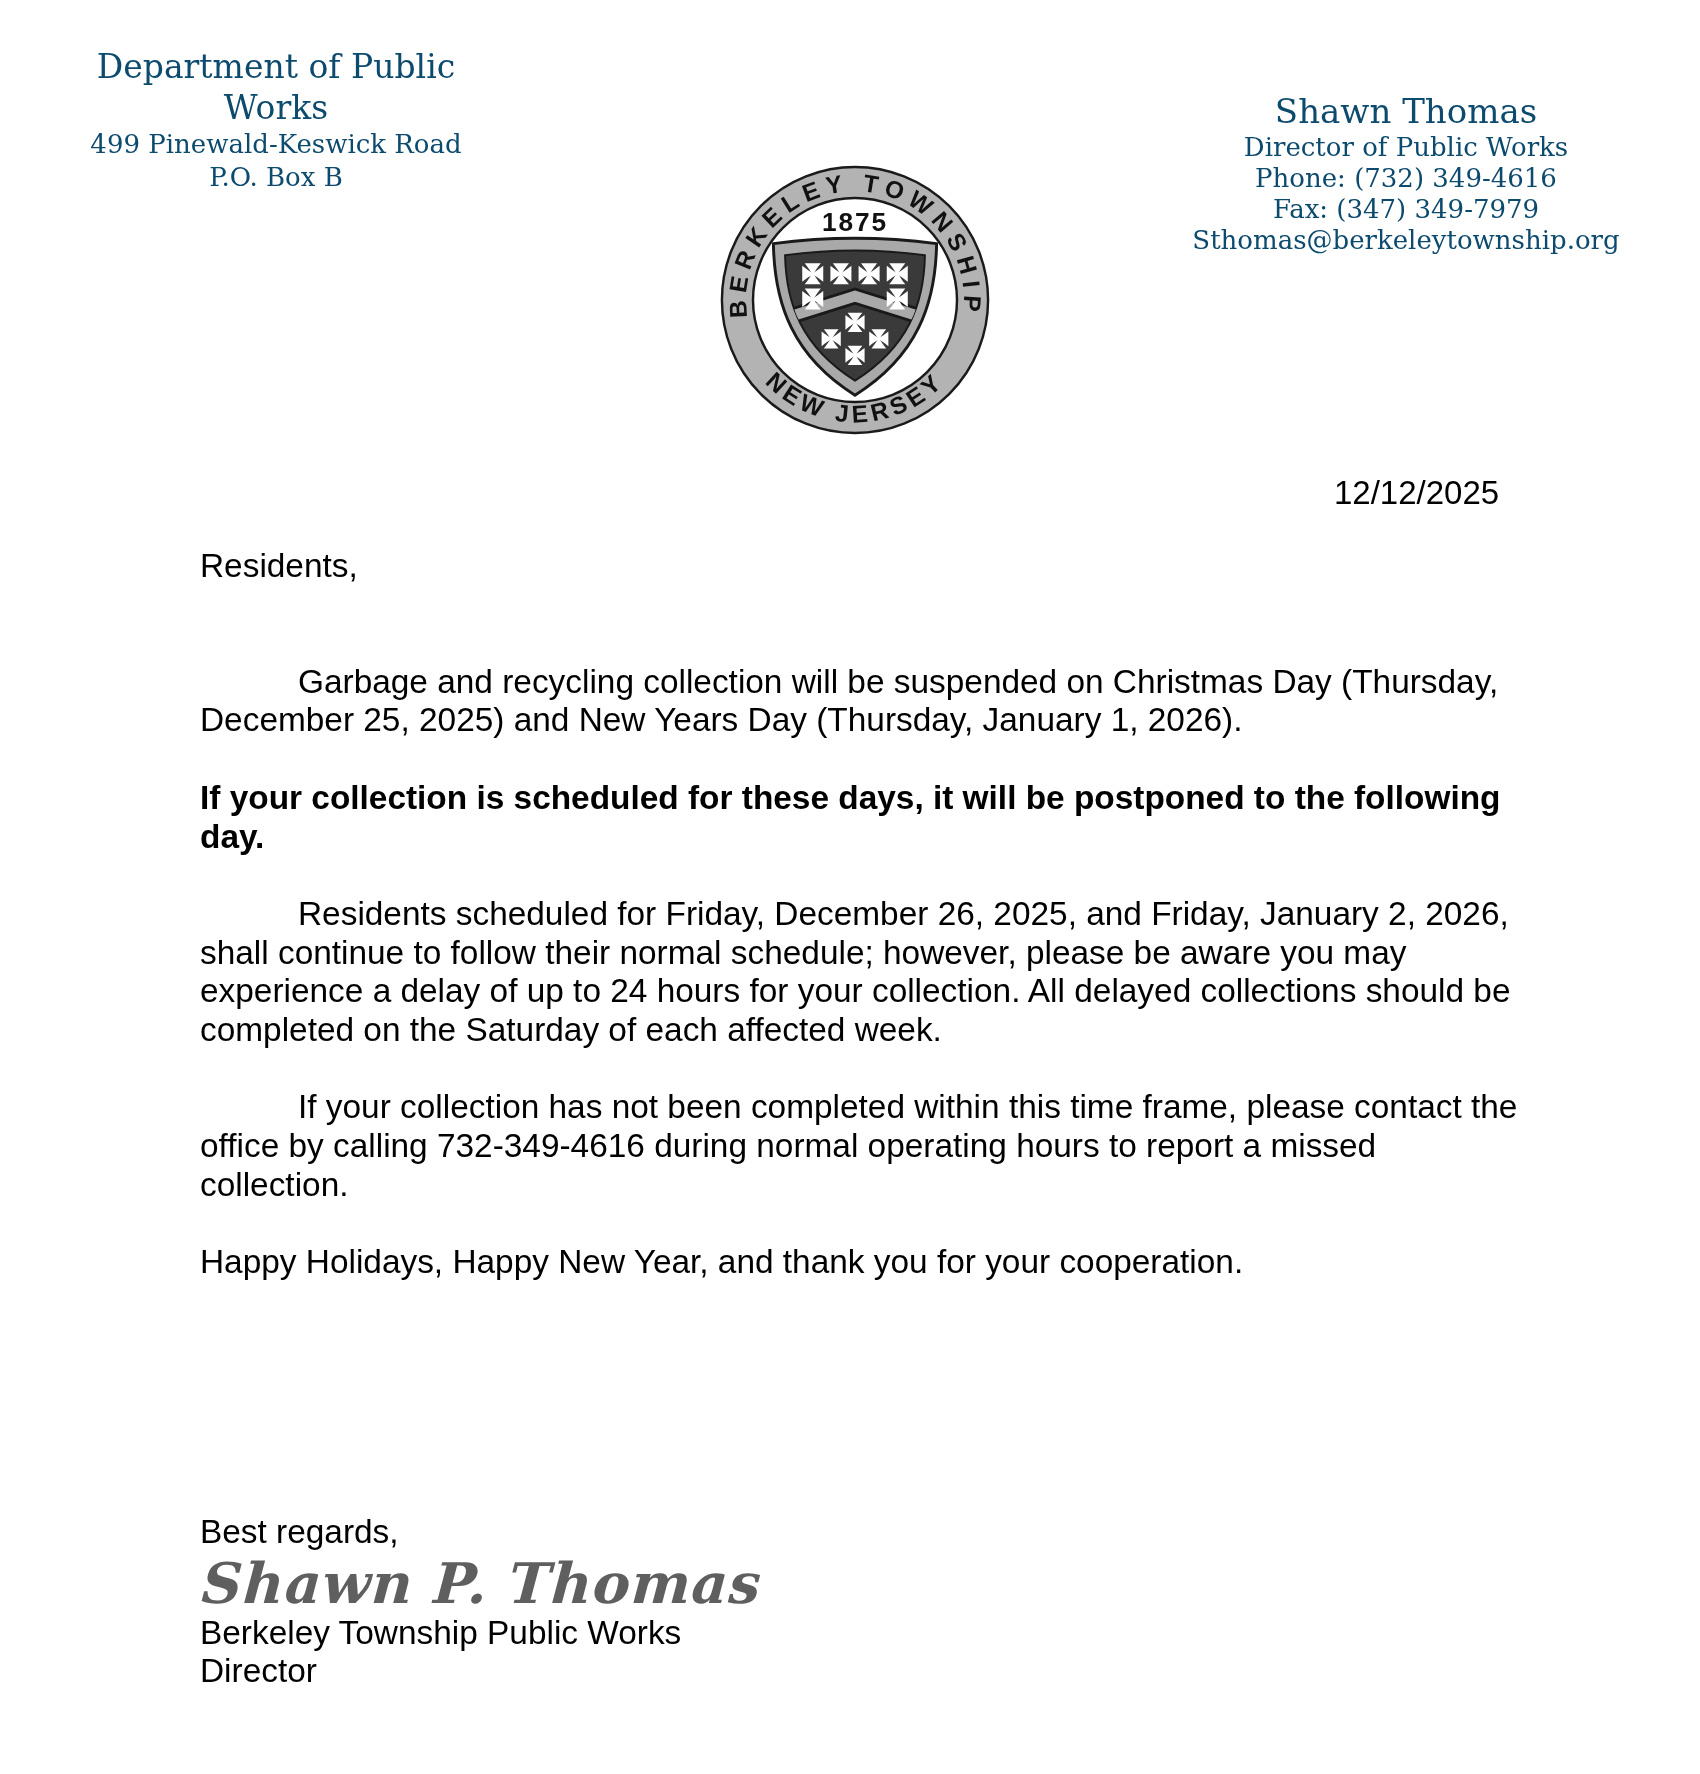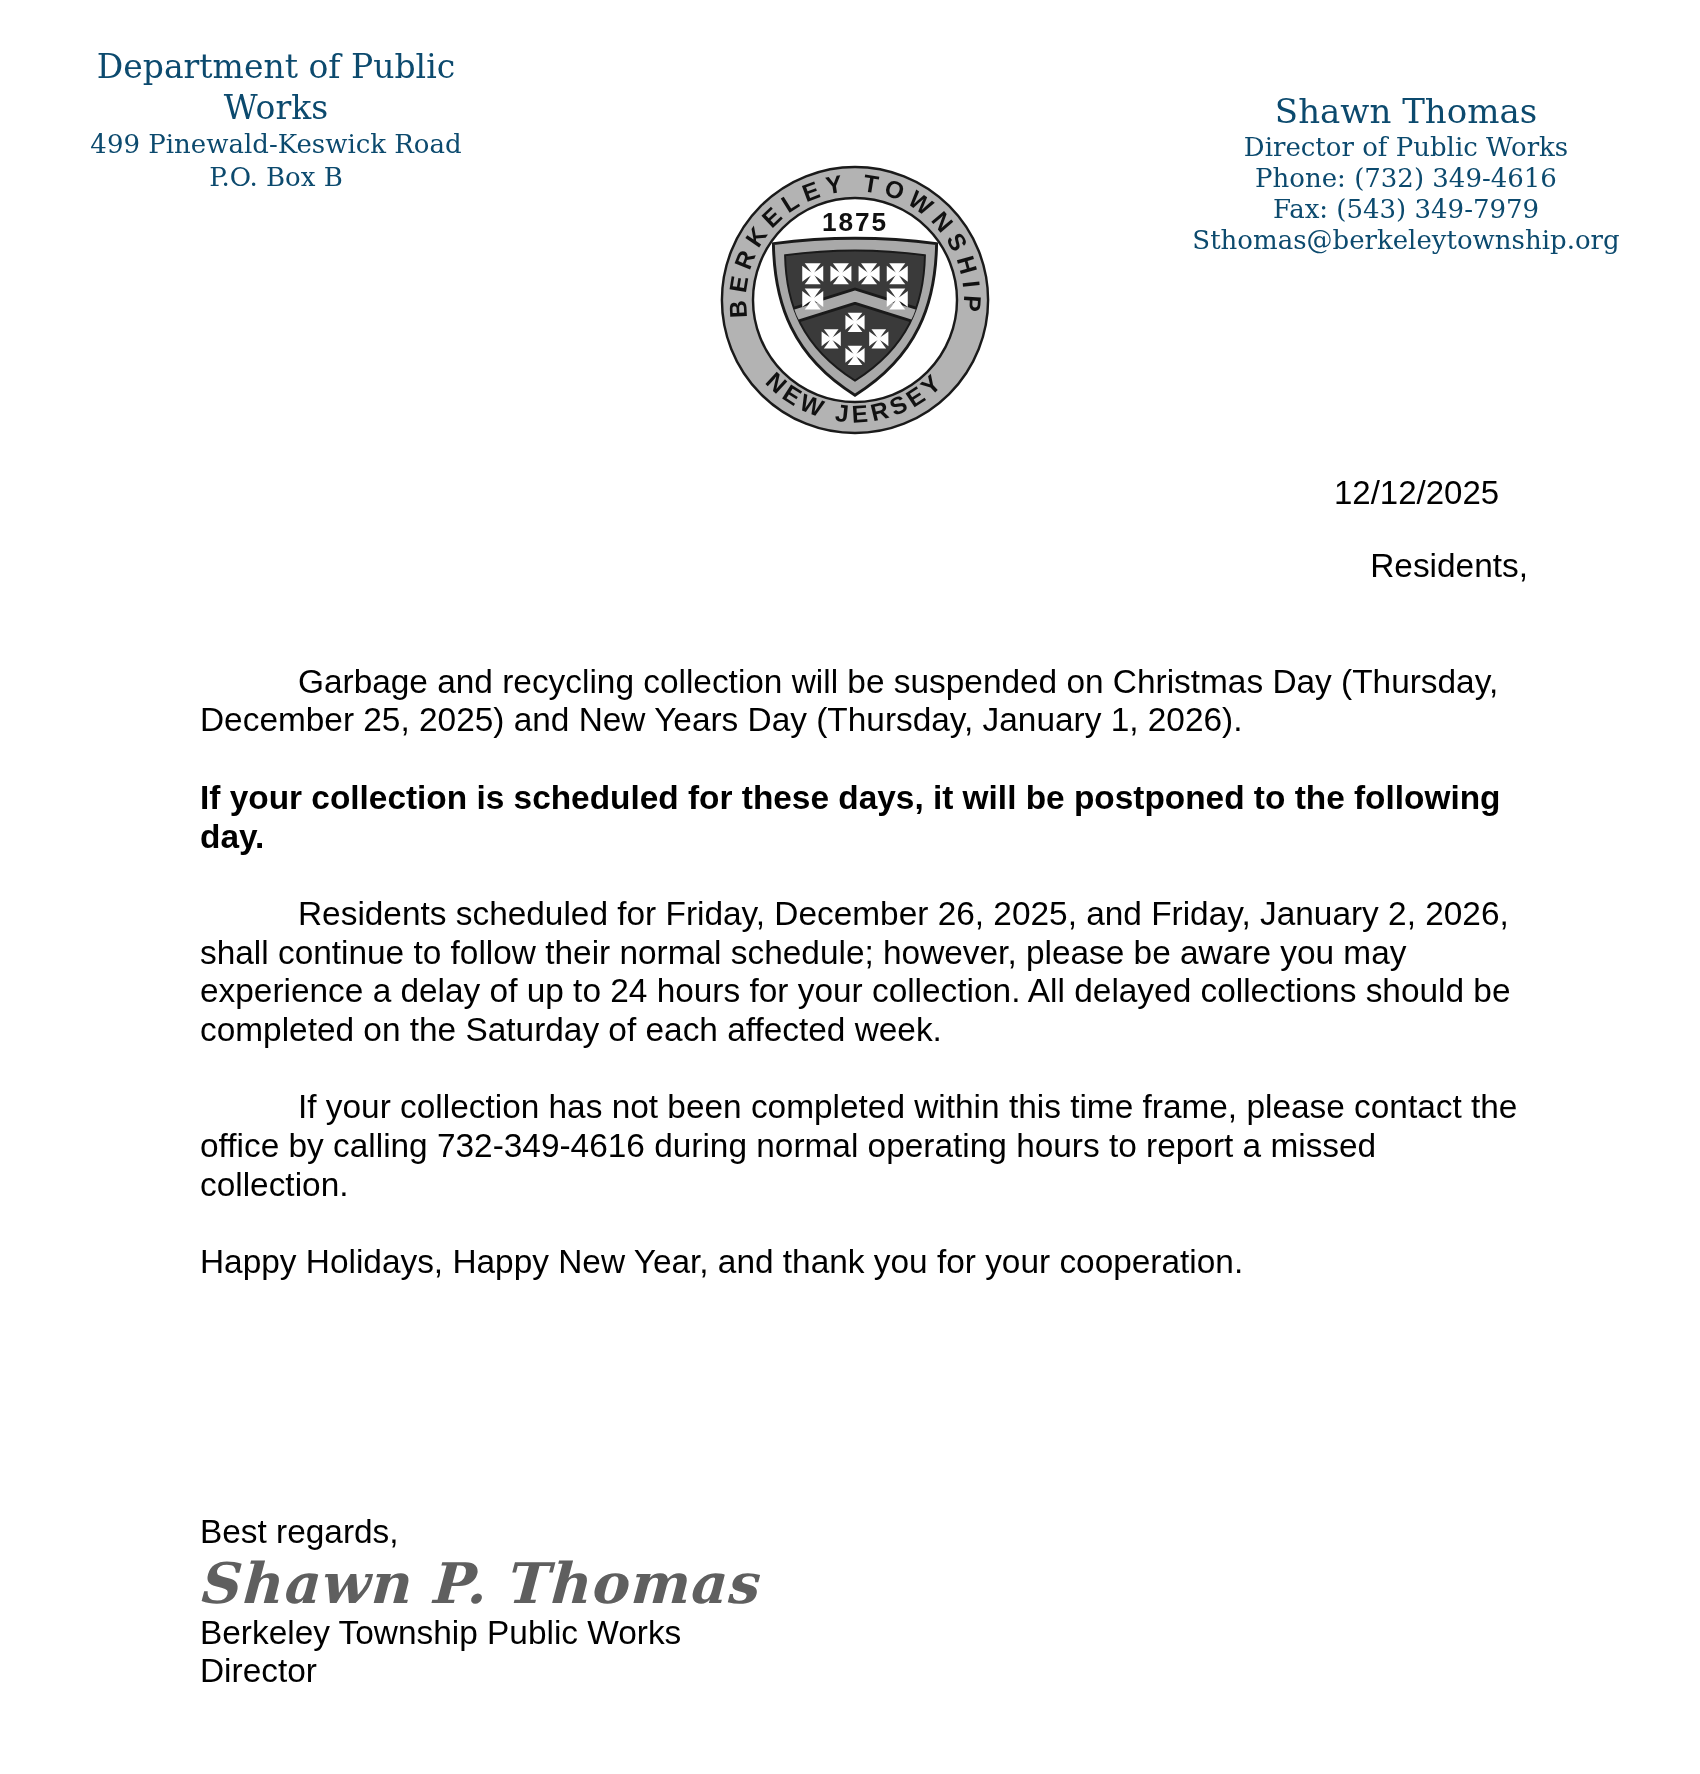--- a/index.html
+++ b/index.html
@@ -17,21 +17,21 @@
   .hdr-right .hdr-line{line-height:31px;}
   
   .seal{position:absolute;left:719px;top:164px;}
   .ring-text{font-family:"Liberation Sans",sans-serif;font-weight:bold;font-size:25px;letter-spacing:6.5px;}
   .ring-text-bot{font-family:"Liberation Sans",sans-serif;font-weight:bold;font-size:25px;letter-spacing:4.5px;}
   .seal-year{font-family:"Liberation Sans",sans-serif;font-weight:bold;font-size:27px;letter-spacing:2px;}
   
   .date{position:absolute;left:1334px;top:473px;font-size:33px;line-height:39px;}
   .body{position:absolute;left:200px;top:547px;width:1328px;font-size:33.4px;line-height:38.7px;}
   .body p{margin:0 0 38.7px 0;}
-  .salutation{margin:0 0 77px 0 !important;text-align:right;}
+  .salutation{margin:0 0 77px 0 !important;}
   .indent{text-indent:98px;}
   .bold{font-weight:700;}
   .closing-block{margin-top:231px;}
   .closing{line-height:38.7px;}
   .signature{
     font-family:"DejaVu Serif",serif;font-style:italic;font-weight:bold;
     font-size:56px;line-height:62px;color:#5f5f5f;letter-spacing:1px;
     transform:skewX(-4deg);transform-origin:left bottom;
   }
   .sig-line{line-height:38.7px;}
@@ -44,21 +44,21 @@
   <div class="hdr hdr-left">
     <div class="hdr-title">Department of Public Works</div>
     <div class="hdr-line">499 Pinewald-Keswick Road</div>
     <div class="hdr-line">P.O. Box B</div>
   </div>
 
   <div class="hdr hdr-right">
     <div class="hdr-title">Shawn Thomas</div>
     <div class="hdr-line">Director of Public Works</div>
     <div class="hdr-line">Phone: (732) 349-4616</div>
-    <div class="hdr-line">Fax: (543) 349-7979</div>
+    <div class="hdr-line">Fax: (347) 349-7979</div>
     <div class="hdr-line">Sthomas@berkeleytownship.org</div>
   </div>
 
   <svg class="seal" width="272" height="272" viewBox="0 0 280 280" aria-hidden="true">
     <defs>
       <path id="arcTop" d="M 34.1 176.5 A 112 112 0 1 1 245.9 176.5" fill="none"></path>
       <path id="arcBot" d="M 42.1 219.3 A 126 126 0 0 0 237.9 219.3" fill="none"></path>
       <path id="shieldInner" d="M 68 94 Q 140 84 212 94 C 211 144 195 188 140 223 C 85 188 69 144 68 94 Z"></path>
       <clipPath id="shieldClip">
           <use href="#shieldInner"></use>

